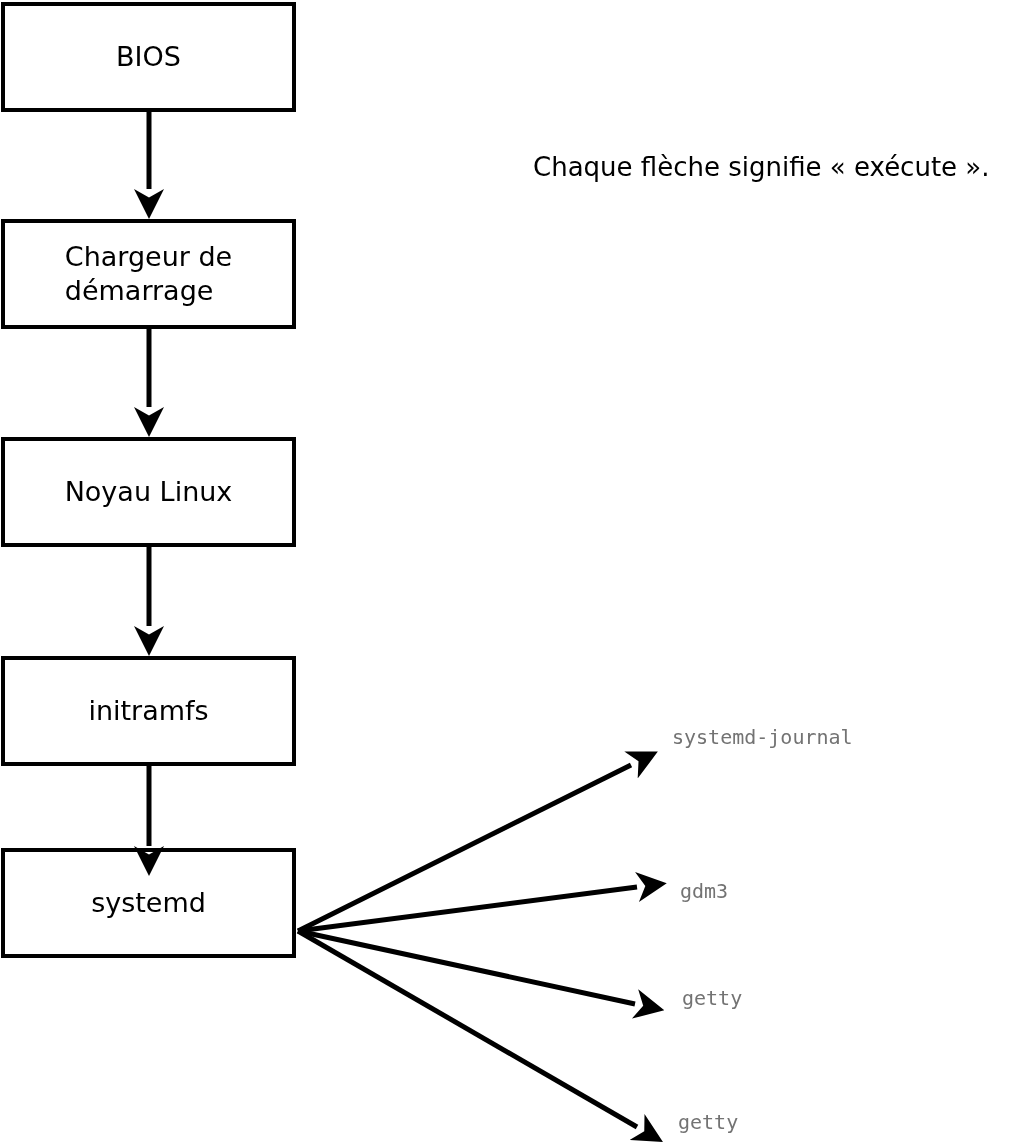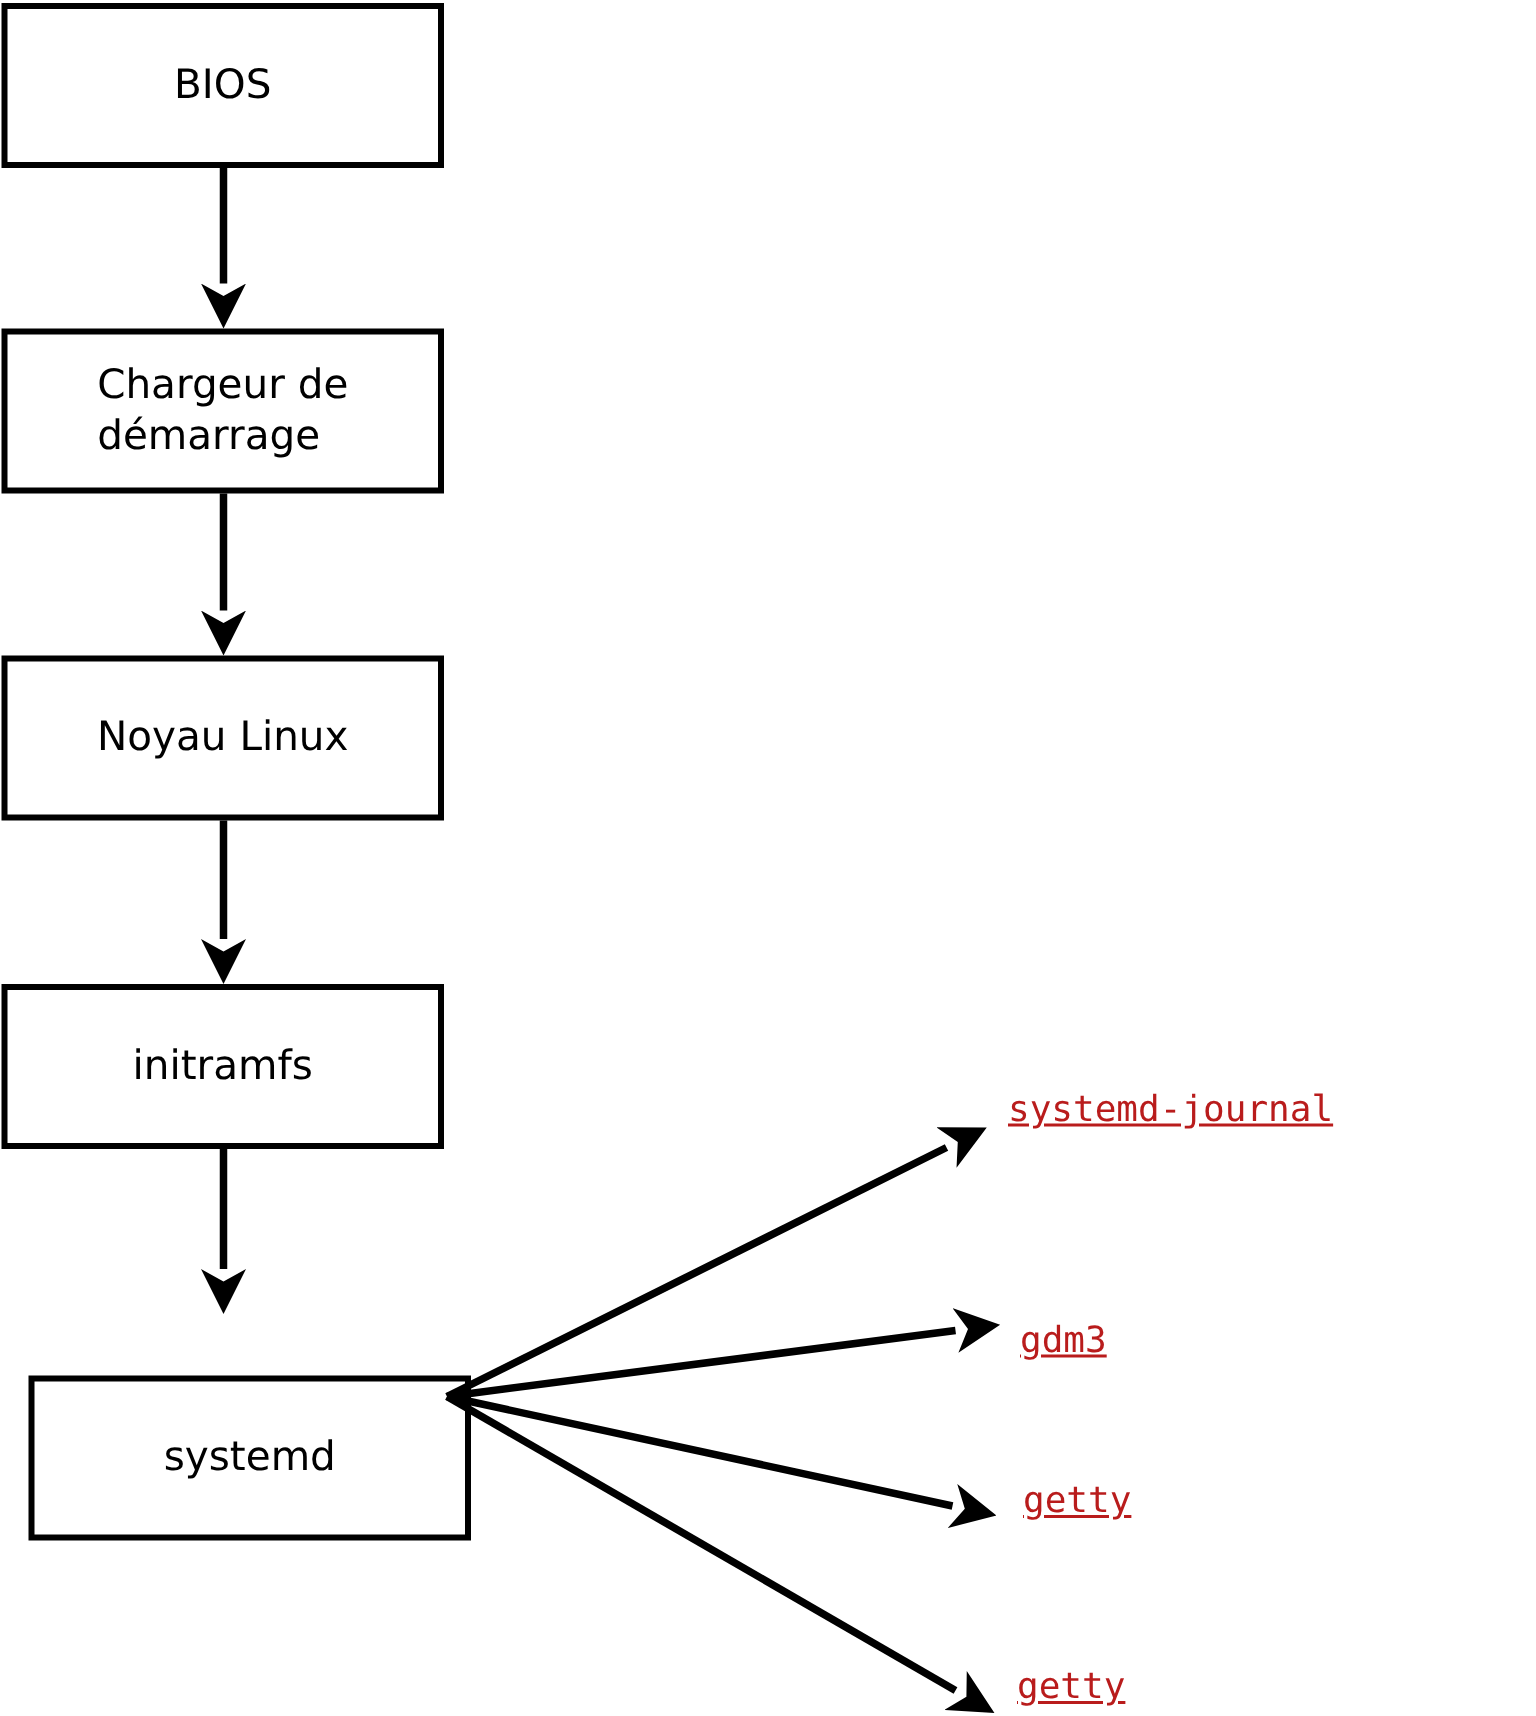--- a/index.html
+++ b/index.html
@@ -32,21 +32,21 @@
     font-size: 27px;
     line-height: 34px;
     text-align: left;
     white-space: pre-line;
     color: #000000;
   }
   #node-bios       { top: 2px;   }
   #node-bootloader { top: 219px; }
   #node-kernel     { top: 437px; }
   #node-initramfs  { top: 656px; }
-  #node-systemd    { top: 917px; margin-left: 18px; }
+  #node-systemd    { top: 848px; }
 
   #arrows-layer {
     position: absolute;
     left: 0;
     top: 0;
     width: 1024px;
     height: 1144px;
     pointer-events: none;
   }
   #arrows-layer line {
@@ -60,25 +60,24 @@
     top: 150px;
     font-size: 26px;
     line-height: 34px;
     white-space: nowrap;
     color: #000000;
   }
 
   .proc-label {
     position: absolute;
     font-family: "DejaVu Sans Mono", "Liberation Mono", monospace;
-    font-size: 24px;
+    font-size: 20px;
     line-height: 1;
     white-space: nowrap;
-    color: #b91c1c;
-    text-decoration: underline;
+    color: #737373;
   }
   #proc-journal { left: 672px; top: 727px;  }
   #proc-gdm3    { left: 680px; top: 881px;  }
   #proc-getty   { left: 682px; top: 988px;  }
   #proc-sshd    { left: 678px; top: 1112px; }
 </style>
 </head>
 <body>
 
 <div id="canvas">
@@ -97,20 +96,21 @@
   </div>
 
   <div class="node-box" id="node-kernel">
     <span class="node-label">Noyau Linux</span>
   </div>
 
   <div class="node-box" id="node-systemd">
     <span class="node-label">systemd</span>
   </div>
 
+  <div class="caption">Chaque flèche signifie « exécute ».</div>
 
   <div class="proc-label" id="proc-journal">systemd-journal</div>
   <div class="proc-label" id="proc-gdm3">gdm3</div>
   <div class="proc-label" id="proc-getty">getty</div>
   <div class="proc-label" id="proc-sshd">getty</div>
 
   <svg id="arrows-layer" width="1024" height="1144" viewBox="0 0 1024 1144" xmlns="http://www.w3.org/2000/svg">
     <defs>
       <marker id="arrowhead" viewBox="0 0 10 10" refX="0" refY="5" markerWidth="6" markerHeight="6" orient="auto" markerUnits="strokeWidth">
         <path d="M 0 0 L 10 5 L 0 10 L 2.8 5 Z" fill="#000000"></path>

